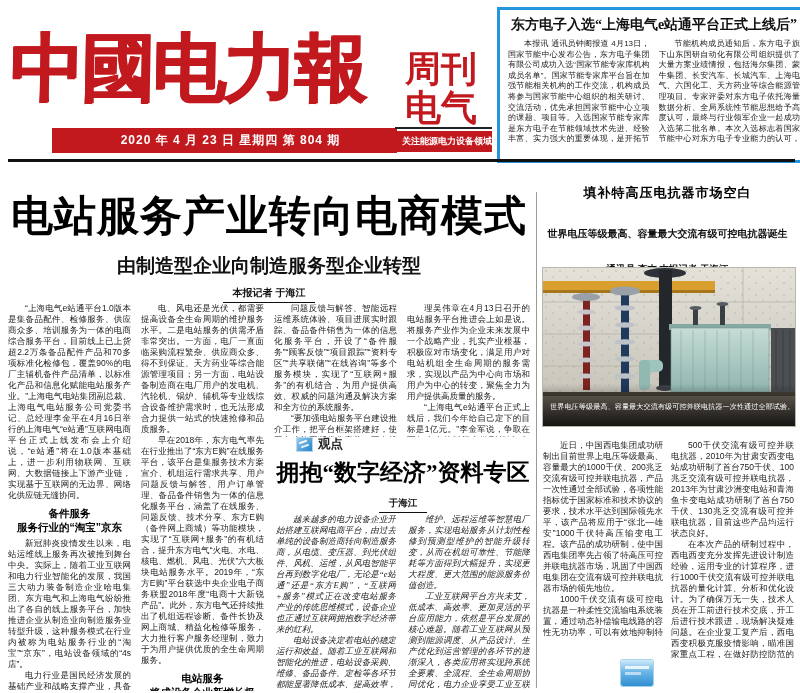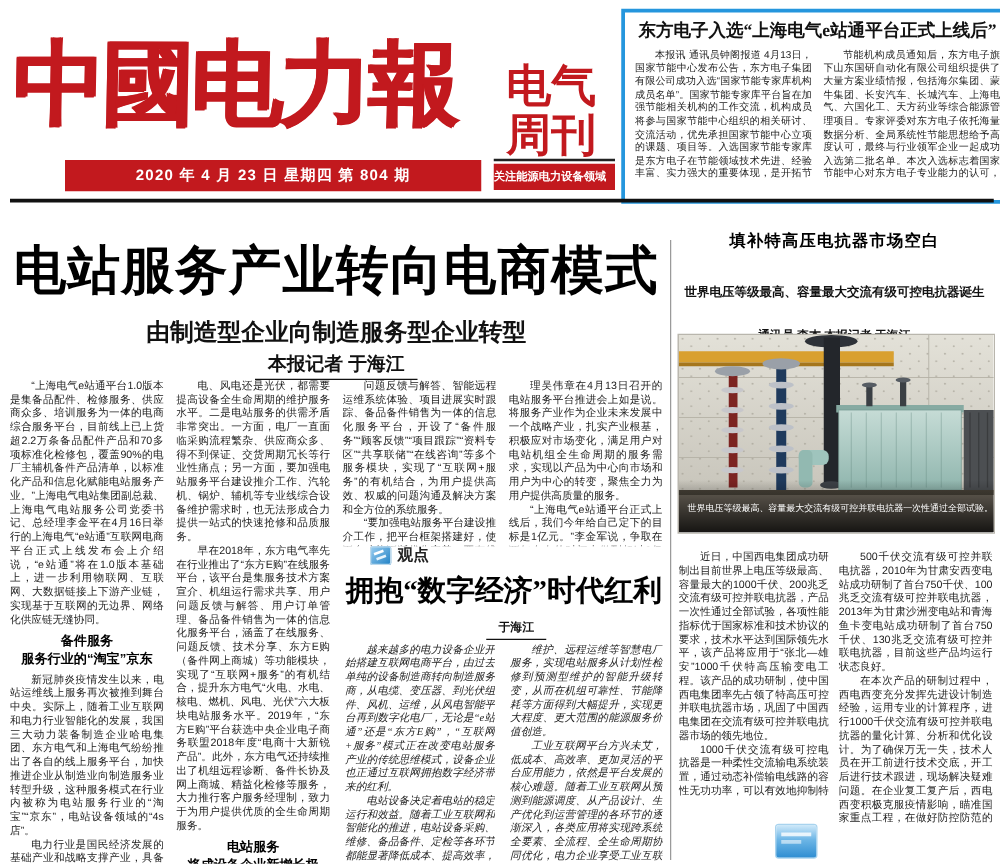--- a/index.html
+++ b/index.html
@@ -4,42 +4,42 @@
 <style>
   html,body{margin:0;padding:0;background:#e8e8e8;}
   .page{position:relative;width:800px;height:693px;background:#ffffff;margin:0 auto;overflow:hidden;
         font-family:"Liberation Sans",sans-serif;color:#1a1a1a;}
   
   .masthead{position:absolute;left:10px;top:14px;width:388px;height:112px;
             font-family:"Liberation Serif",serif;font-weight:900;font-size:74px;line-height:108px;
             color:#c2191e;letter-spacing:-3px;white-space:nowrap;
             text-shadow:1.5px 0 0 #c2191e, 0 1px 0 #c2191e;transform:skewX(-1deg);}
   .dateline{position:absolute;left:52px;top:128px;width:333px;height:25px;background:#c2191e;
-            color:#fff;font-weight:bold;font-size:12px;line-height:25px;text-align:center;letter-spacing:1px;}
+            color:#fff;font-weight:bold;font-size:12px;line-height:25px;text-align:center;letter-spacing:1px;padding-left:12px;}
   .weekly{position:absolute;left:400px;top:50px;width:82px;text-align:center;color:#c2191e;
           font-family:"Liberation Serif",serif;font-weight:900;font-size:36px;line-height:39px;}
   .weekly-rule{position:absolute;left:395px;top:127px;width:97px;height:2px;background:#222;}
   .slogan{position:absolute;left:395px;top:131px;width:97px;height:21px;background:#c2191e;color:#fff;
-          font-size:9px;font-weight:bold;line-height:21px;text-align:left;}
+          font-size:9px;font-weight:bold;line-height:21px;text-align:right;}
   .page-rule{position:absolute;left:8px;top:159px;width:787px;height:3px;background:#111;}
   
   .topbox{position:absolute;left:497px;top:7px;width:292px;height:141px;border:3px solid #2596dd;
           padding:5px 8px 4px 8px;background:#fff;}
   .topbox h2{margin:1px 0 5px 0;text-align:center;font-family:"Liberation Serif",serif;
              font-size:14px;font-weight:900;color:#111;letter-spacing:0;}
   .topbox .cols{display:flex;gap:9px;height:104px;overflow:hidden;}
   .topbox .tcol{width:50%;font-size:8px;line-height:10.6px;text-align:justify;overflow:hidden;}
   .topbox .tcol p{margin:0;text-indent:16px;}
   
   .lead-headline{position:absolute;left:8px;top:190px;width:522px;text-align:center;
                  font-weight:900;font-size:42px;line-height:52px;color:#000;letter-spacing:1px;white-space:nowrap;}
   .lead-sub{position:absolute;left:8px;top:253px;width:522px;text-align:center;
             font-weight:700;font-size:19px;color:#111;}
   .byline-wrap{position:absolute;text-align:center;}
-  .byline{display:inline-block;font-size:15px;font-weight:bold;color:#111;
+  .byline{display:inline-block;font-size:10px;font-weight:bold;color:#111;
           border-bottom:1.5px solid #111;padding:0 10px 2px 10px;}
   .col{position:absolute;font-size:8.5px;line-height:11px;text-align:justify;overflow:hidden;color:#1c1c1c;}
   .col p{margin:0;text-indent:17px;}
   .subhead{font-weight:900;text-align:center;text-indent:0 !important;font-size:10.5px;line-height:14px;
            margin:5px 0 4px 0 !important;color:#000;}
   
   .op-label{position:absolute;left:296px;top:436px;display:flex;align-items:center;gap:5px;
             font-size:12.5px;font-weight:900;color:#222;}
   .op-icon{width:17px;height:15px;border-radius:2px;background:linear-gradient(135deg,#9fd1f2,#1d7fc4);
            position:relative;box-shadow:0 0 0 1px #bcd9ec inset;}
@@ -64,22 +64,22 @@
 </head>
 <body>
 
 <div class="page">
 
   <div class="masthead">中國电力報</div>
 
   <div class="dateline">2020 年 4 月 23 日  星期四  第 804 期</div>
 
   <div class="weekly">
+    <div>周刊</div>
     <div>电气</div>
-    <div>周刊</div>
   </div>
   <div class="weekly-rule"></div>
   <div class="slogan">关注能源电力设备领域</div>
 
   <div class="topbox">
     <h2>东方电子入选“上海电气e站通平台正式上线后”</h2>
     <div class="cols">
       <div class="tcol">
         <p>本报讯 通讯员钟阁报道 4月13日，国家节能中心发布公告，东方电子集团有限公司成功入选“国家节能专家库机构成员名单”。国家节能专家库平台旨在加强节能相关机构的工作交流，机构成员将参与国家节能中心组织的相关研讨、交流活动，优先承担国家节能中心立项的课题、项目等。入选国家节能专家库是东方电子在节能领域技术先进、经验丰富、实力强大的重要体现，是开拓节能环保市场的靓丽名片，是提升自身水平的重要契机。2019年底应国家节能中心启动征集国家</p>
       </div>
@@ -102,21 +102,21 @@
     <p class="subhead">
       <span>备件服务</span><br>
       <span>服务行业的“淘宝”京东</span>
     </p>
     <p>新冠肺炎疫情发生以来，电站运维线上服务再次被推到舞台中央。实际上，随着工业互联网和电力行业智能化的发展，我国三大动力装备制造企业哈电集团、东方电气和上海电气纷纷推出了各自的线上服务平台，加快推进企业从制造业向制造服务业转型升级，这种服务模式在行业内被称为电站服务行业的“淘宝”“京东”，电站设备领域的“4s店”。</p>
     <p>电力行业是国民经济发展的基础产业和战略支撑产业，具备技术密集和装备密集型特点，同时是信息化和工业化高层次深度结合发展水平较高的领域，也是目前工业互联网平台应用普及度最高的行业之一，努力打造“互联网+服务”新引擎，为用户提供准确、及时的产品全生命周期服务，不断推动中国制造向“中国智造”的转变。</p>
 
   </div>
 
   <div class="col" style="left:141px;top:303px;width:123px;height:388px;">
-    <p>电、风电还是光伏，都需要提高设备全生命周期的维护服务水平。二是电站服务的供需矛盾非常突出。一方面，电厂一直面临采购流程繁杂、供应商众多、得不到保证、交货周期冗长等行业性痛点；另一方面，要加强电站服务平台建设推介工作、汽轮机、锅炉、辅机等专业线综合设备维护需求时，也无法形成合力提供一站式的快速抢修和品质服务。</p>
+    <p>电、风电还是光伏，都需要提高设备全生命周期的维护服务水平。二是电站服务的供需矛盾非常突出。一方面，电厂一直面临采购流程繁杂、供应商众多、得不到保证、天方药业等综合能源管理项目；另一方面，电站设备制造商在电厂用户的发电机、汽轮机、锅炉、辅机等专业线综合设备维护需求时，也无法形成合力提供一站式的快速抢修和品质服务。</p>
     <p>早在2018年，东方电气率先在行业推出了“东方E购”在线服务平台，该平台是集服务技术方案宣介、机组运行需求共享、用户问题反馈与解答、用户订单管理、备品备件销售为一体的信息化服务平台，涵盖了在线服务、问题反馈、技术分享、东方E购（备件网上商城）等功能模块，实现了“互联网+服务”的有机结合，提升东方电气“火电、水电、核电、燃机、风电、光伏”六大板块电站服务水平。2019年，“东方E购”平台获选中央企业电子商务联盟2018年度“电商十大新锐产品”。此外，东方电气还持续推出了机组远程诊断、备件长协及网上商城、精益化检修等服务，大力推行客户服务经理制，致力于为用户提供优质的全生命周期服务。</p>
     <p class="subhead">
       <span>电站服务</span><br>
       <span>将成设备企业新增长极</span>
     </p>
 
   </div>
 
   <div class="col" style="left:274px;top:303px;width:123px;height:134px;">
     <p>问题反馈与解答、智能远程运维系统体验、项目进展实时跟踪、备品备件销售为一体的信息化服务平台，开设了“备件服务”“顾客反馈”“项目跟踪”“资料专区”“共享联储”“在线咨询”等多个服务模块，实现了“互联网+服务”的有机结合，为用户提供高效、权威的问题沟通及解决方案和全方位的系统服务。</p>
@@ -125,22 +125,22 @@
 
   <div class="col" style="left:407px;top:303px;width:123px;height:134px;">
     <p>理吴伟章在4月13日召开的电站服务平台推进会上如是说。将服务产业作为企业未来发展中一个战略产业，扎实产业根基，积极应对市场变化，满足用户对电站机组全生命周期的服务需求，实现以产品为中心向市场和用户为中心的转变，聚焦全力为用户提供高质量的服务。</p>
     <p>“上海电气e站通平台正式上线后，我们今年给自己定下的目标是1亿元。”李金军说，争取在两年左右的时间内做到超过3亿元，上海电气还准备把这种互联网经济向所有的海外用户开放，这块市场还有很大的潜力。</p>
   </div>
 
   <div class="op-label">
     <span class="op-icon"></span>
     <span>观点</span>
   </div>
-  <div class="op-headline">拥抱“数字经济”时代红利</div>
-  <div class="byline-wrap" style="left:284px;top:492px;width:258px;">
+  <div class="op-headline">拥抱“数字经济”资料专区</div>
+  <div class="byline-wrap" style="left:274px;top:492px;width:258px;">
     <span class="byline" style="font-size:9.5px;">于海江</span>
   </div>
   <div class="col op-col" style="left:276px;top:514px;width:120px;height:176px;">
     <p>越来越多的电力设备企业开始搭建互联网电商平台，由过去单纯的设备制造商转向制造服务商，从电缆、变压器、到光伏组件、风机、运维，从风电智能平台再到数字化电厂，无论是“e站通”还是“东方E购”，“互联网+服务”模式正在改变电站服务产业的传统思维模式，设备企业也正通过互联网拥抱数字经济带来的红利。</p>
     <p>电站设备决定着电站的稳定运行和效益。随着工业互联网和智能化的推进，电站设备采购、维修、备品备件、定检等各环节都能显著降低成本、提高效率，如同“淘宝”和“京东”，电站服务平台能够有效提升生产效率，实现一线需求和上游工厂生产的精准对接，电站用户只需通过个性化电厂设备</p>
   </div>
   <div class="col op-col" style="left:408px;top:514px;width:122px;height:176px;">
     <p>维护、远程运维等智慧电厂服务，实现电站服务从计划性检修到预测型维护的智能升级转变，从而在机组可靠性、节能降耗等方面得到大幅提升，实现更大程度、更大范围的能源服务价值创造。</p>
     <p>工业互联网平台方兴未艾，低成本、高效率、更加灵活的平台应用能力，依然是平台发展的核心难题。随着工业互联网从预测到能源调度、从产品设计、生产优化到运营管理的各环节的逐渐深入，各类应用将实现跨系统全要素、全流程、全生命周期协同优化，电力企业享受工业互联网和数字经济带来红利的同时，也将更加智能和互联。</p>
   </div>

